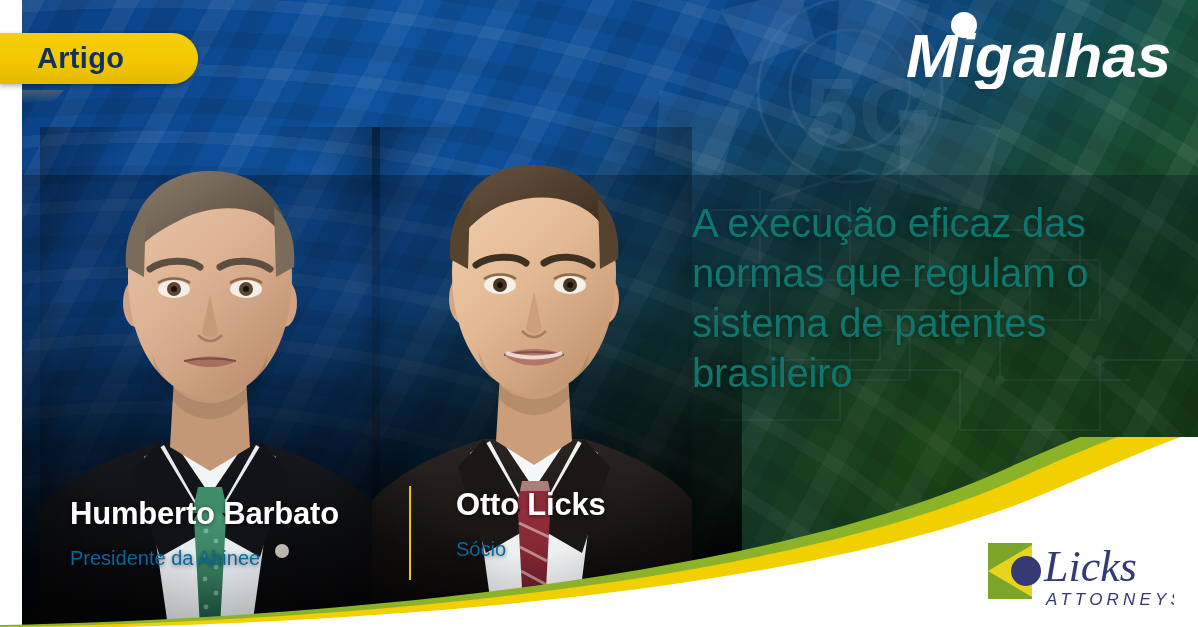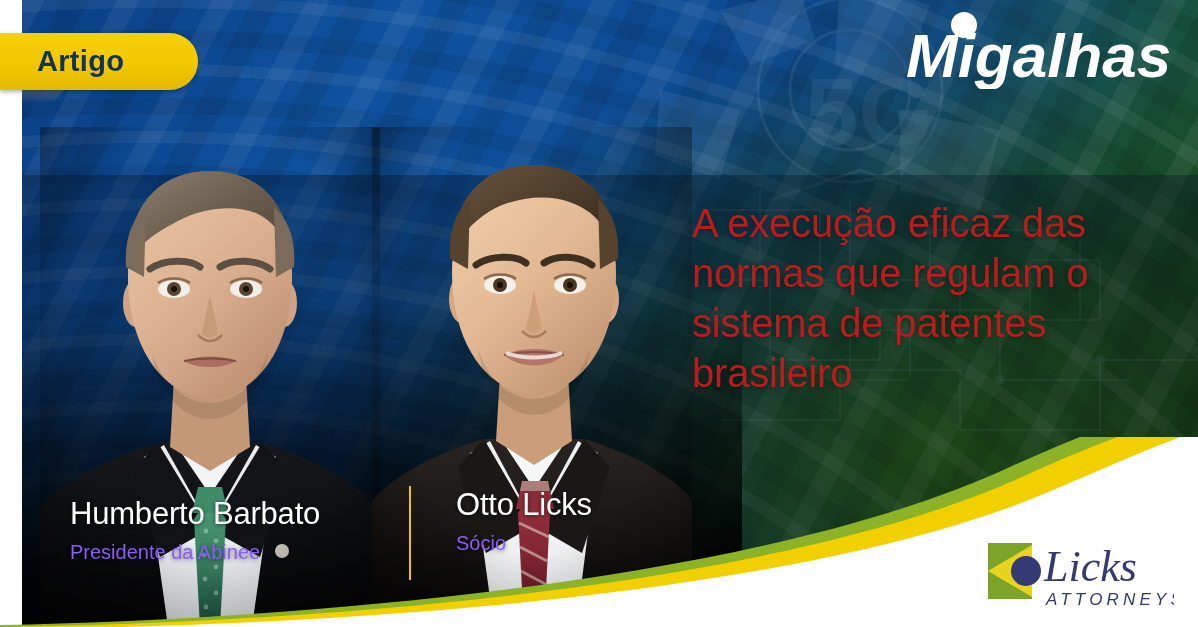--- a/index.html
+++ b/index.html
@@ -98,21 +98,21 @@
   
   .photo { position:absolute; bottom:0; }
   .photo svg { display:block; }
   #photo-barbato { left:40px; bottom:0px; width:340px; height:500px; }
   #photo-licks   { left:372px; bottom:0px; width:320px; height:500px; }
 
   
   .ribbon {
     position:absolute;
     left:0px; top:33px;
-    width:198px; height:57px;
+    width:198px; height:51px;
     background:linear-gradient(180deg,#f5cf09 0%, #f2c800 55%, #e3b902 100%);
     border-radius:0 30px 30px 0;
     z-index:40;
     display:flex; align-items:center;
     box-shadow:0 2px 5px rgba(0,0,0,0.30);
   }
   .ribbon-label {
     margin-left:37px;
     color:#12325e;
     font-size:29px;
@@ -136,47 +136,47 @@
     width:270px; height:78px;
     z-index:35;
   }
   #migalhas-logo svg { display:block; width:100%; height:100%; }
 
   
   .headline {
     position:absolute;
     left:692px; top:198px;
     width:492px;
-    color:#b91c1c;
+    color:#0f766e;
     font-size:40px;
     font-weight:300;
     line-height:50px;
     letter-spacing:-0.2px;
     z-index:25;
     text-shadow:0 1px 5px rgba(0,0,0,0.35);
   }
 
   
   .speakers { position:absolute; left:0; top:0; z-index:28; }
   .speaker { position:absolute; color:#ffffff; }
   .speaker .name {
     font-size:31px;
-    font-weight:400;
+    font-weight:700;
     line-height:38px;
     letter-spacing:-0.2px;
     white-space:nowrap;
     text-shadow:0 1px 4px rgba(0,0,0,0.55);
   }
   .speaker .role {
     font-size:20px;
     font-weight:300;
     line-height:27px;
-    margin-top:6px;
+    margin-top:12px;
     white-space:nowrap;
-    color:#8b5cf6;
+    color:#0369a1;
     text-shadow:0 1px 4px rgba(0,0,0,0.55);
   }
   #speaker-barbato { left:70px; top:495px; }
   #speaker-licks   { left:456px; top:486px; }
 
   .speaker-divider {
     position:absolute;
     left:409px; top:486px;
     width:2px; height:94px;
     background:#f0c400;

